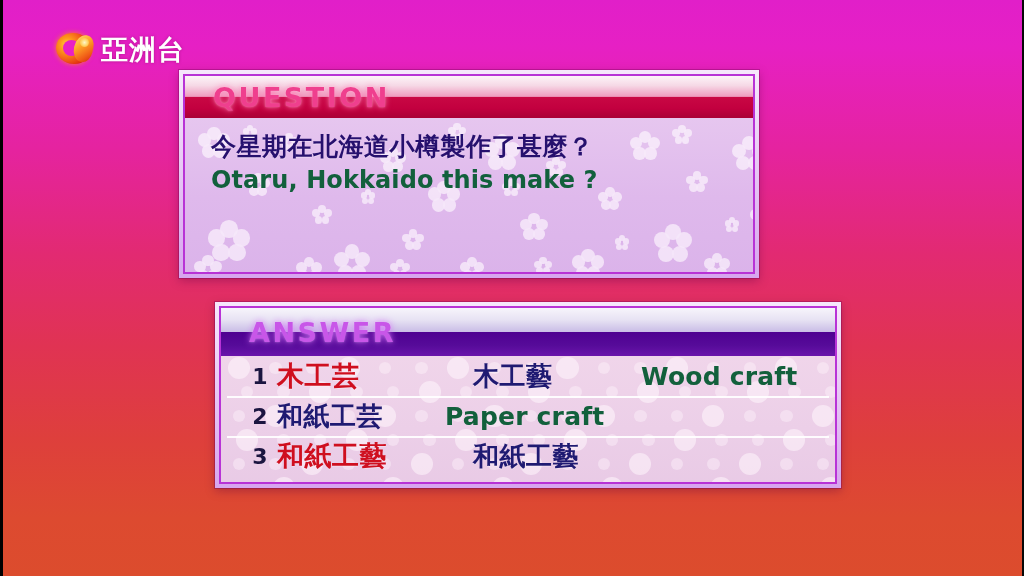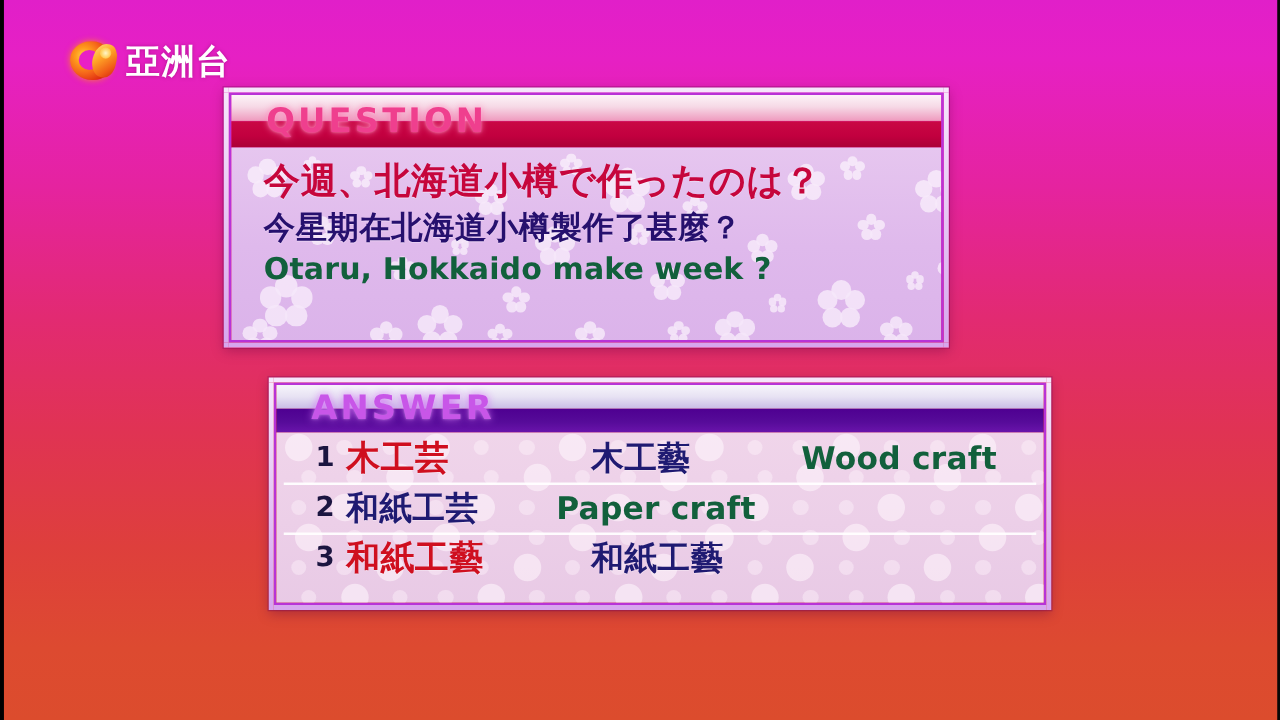--- a/index.html
+++ b/index.html
@@ -145,21 +145,21 @@
     background: linear-gradient(to bottom, #e6c6ef 0%, #dfb9ec 50%, #dbb3ea 100%);
   }
 
   
   #answer-panel {
     left: 212px;
     top: 302px;
     width: 626px;
     height: 186px;
   }
-  #answer-banner { height: 38px; }
+  #answer-banner { height: 48px; }
   #answer-banner .banner-top {
     background: linear-gradient(to bottom, #f7f5fb 0%, #e7e2f3 50%, #c9bce6 100%);
   }
   #answer-banner .banner-bot {
     background: linear-gradient(to bottom, #4e0091 0%, #560b99 55%, #6a14ab 100%);
   }
   #answer-banner .banner-label {
     color: #c856e8;
     text-shadow: 0 0 7px rgba(210,110,245,.95), 0 0 2px rgba(255,255,255,.45);
   }
@@ -544,24 +544,23 @@
               <span style="width: 7.92px; height: 7.92px; left: 1.54856px; top: 9.84556px;"></span>
               <span style="width: 7.92px; height: 7.92px; left: -0.609276px; top: 3.20444px;"></span>
             </div>
             <div class="flower" style="left: 614px; top: 98px; width: 16px; height: 16px;">
               <span style="width: 7.04px; height: 7.04px; left: 1.37649px; top: 8.75161px;"></span>
               <span style="width: 7.04px; height: 7.04px; left: -0.541578px; top: 2.84839px;"></span>
             </div>
           </div>
 
         <div id="question-lines">
-          <div class="q-ja">今週、北海道小樽で作ったのは？</div>
           <div class="q-zh">今星期在北海道小樽製作了甚麼？</div>
           <div class="q-en">
-            <div>Otaru, Hokkaido make week ?</div>
+            <div>Otaru, Hokkaido this make ?</div>
           </div>
         </div>
       </div>
 
     </div>
   </div>
 
   <div class="panel" id="answer-panel">
     <div class="panel-inner">
 

